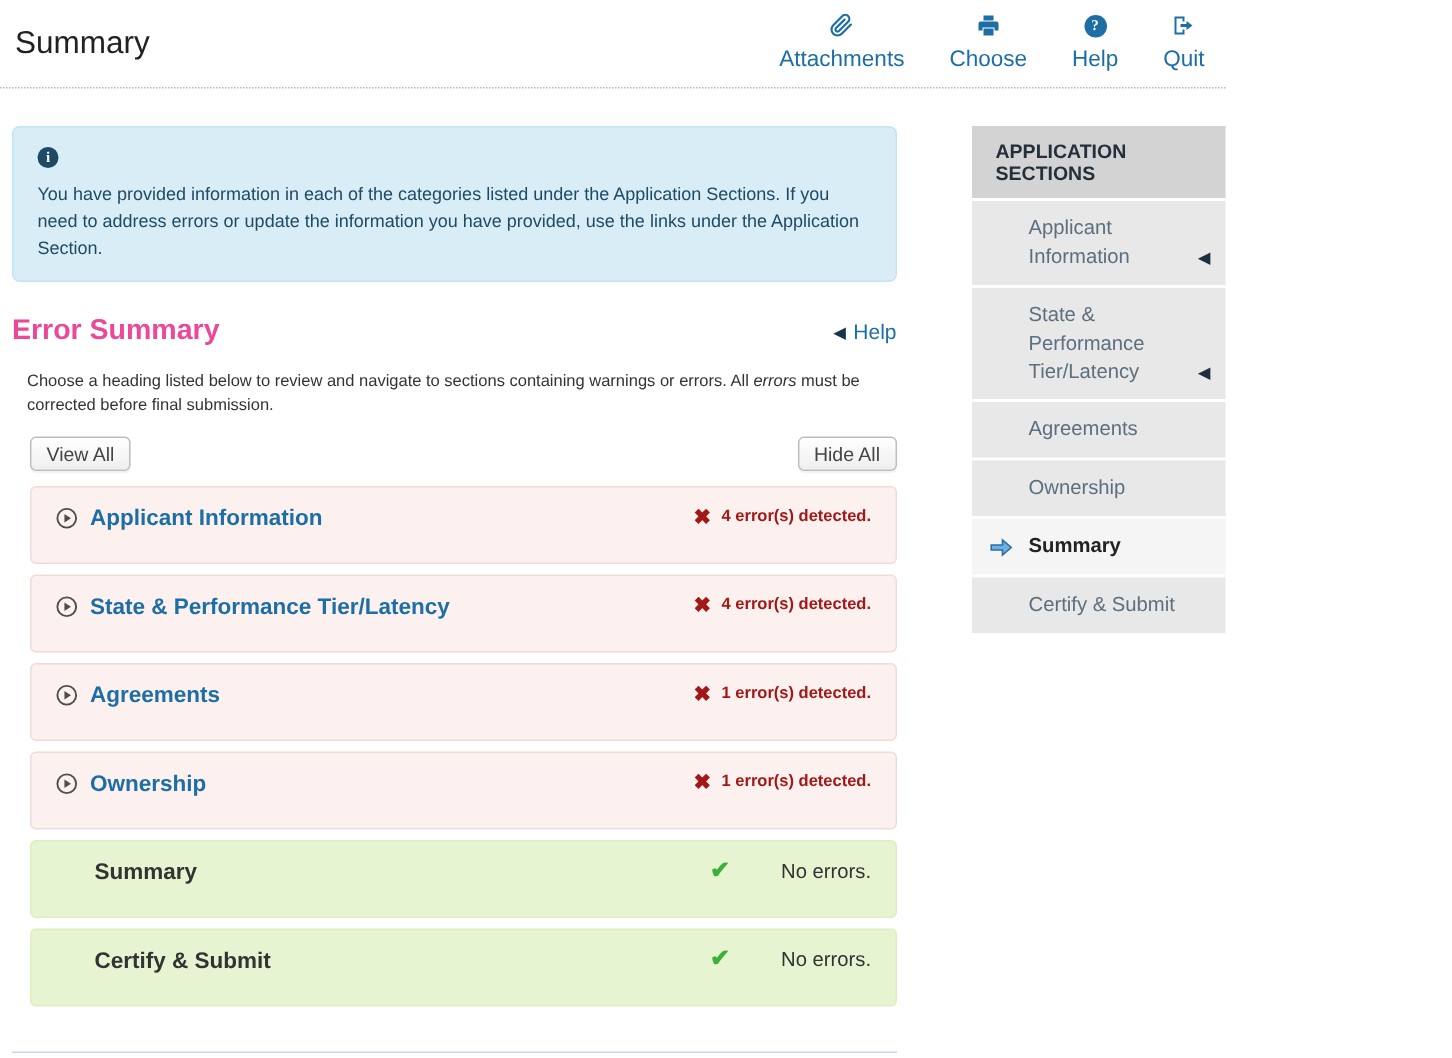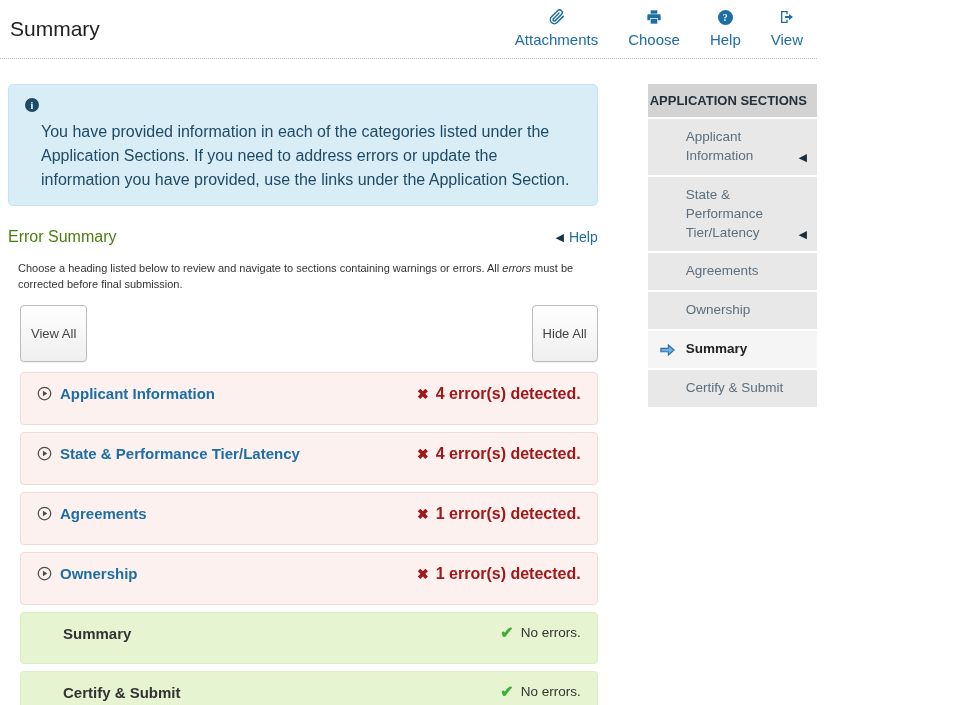--- a/index.html
+++ b/index.html
@@ -23,62 +23,62 @@
   
   .content { display:flex; align-items:flex-start; }
   .main-col { width:707px; margin-left:8px; }
   .side-col { width:203px; margin-left:50px; margin-top:25px; }
 
   
   .alert-info { margin-top:25px; background:#d9edf7; border:1px solid #c3e4f1;
                 border-radius:5px; padding:13px 16px; color:#1e4a66; }
   .alert-title-row { display:flex; align-items:center; gap:7px; font-size:14px; font-weight:bold; }
   .info-glyph { background:#1e4a66; width:14px; height:14px; font-size:10px; flex:0 0 auto; }
-  .alert-body { margin-top:8px; font-size:16px; line-height:1.5; max-width:660px;margin-left:16px; }
+  .alert-body { margin-top:8px; font-size:12px; line-height:1.5; max-width:660px; }
 
   
   .es-head-row { display:flex; align-items:center; justify-content:space-between; margin-top:22px; }
-  .es-heading { font-size:16px; color:#4d7c0f; font-weight:normal; }
+  .es-heading { font-size:19px; color:#ec4899; font-weight:bold; }
   .help-link { display:inline-flex; align-items:center; gap:5px; color:#1c6ea4;
                font-size:14px; text-decoration:none; cursor:pointer; }
   .help-link .tri { color:#16354c; font-size:11px; }
   .es-desc { margin:15px 0 0 10px; font-size:11px; line-height:1.45; color:#333; }
   .es-desc em { font-style:italic; }
   .es-btn-row { display:flex; justify-content:space-between; margin:12px 0 10px 12px; }
   .btn-default { font-family:"Liberation Sans", sans-serif; font-size:13px; color:#444;
                  background:linear-gradient(#ffffff,#efefef); border:1px solid #bdbdbd;
-                 border-radius:4px; padding:20px 10px; cursor:pointer; box-shadow:0 1px 1px rgba(0,0,0,.06); }
+                 border-radius:4px; padding:3px 10px; cursor:pointer; box-shadow:0 1px 1px rgba(0,0,0,.06); }
 
   
   .panels { margin-left:12px; }
   .panel { display:flex; justify-content:space-between; align-items:flex-start;
            border-radius:4px; padding:12px 16px 21px 16px; margin-bottom:7px; min-height:48px; }
   .panel-error { background:#fdf1ef; border:1px solid #f0dbd7; }
   .panel-ok    { background:#e7f4d1; border:1px solid #dcedc0; }
   .panel-left { display:flex; align-items:center; gap:8px; }
   .expand-icon { color:#4d4d4d; display:flex; }
   .panel-link { color:#1c6ea4; font-size:15px; font-weight:bold; text-decoration:none; cursor:pointer; }
   .panel-label-ok { color:#333; font-size:15px; font-weight:bold; margin-left:26px; }
   .panel-status { display:flex; align-items:center; gap:7px; }
   .x-glyph { color:#a21717; font-size:14px; font-weight:bold; line-height:1; }
-  .status-error-text { color:#a21717; font-size:16px; font-weight:bold; }
+  .status-error-text { color:#a21717; font-size:11px; font-weight:bold; }
   .check-glyph { color:#3db039; font-size:16px; font-weight:bold; line-height:1; }
-  .status-ok-text { color:#333; font-size:13.5px; }
+  .status-ok-text { color:#333; font-size:13.5px;margin-left:27px; }
 
   
   .footer-divider { border:none; border-top:1px solid #ccd6e6; margin-top:30px; }
   .footer-row { display:flex; justify-content:space-between; align-items:center; margin-top:15px; }
   .btn-back { font-size:14px; padding:5px 12px; }
   .btn-primary { font-family:"Liberation Sans", sans-serif; font-size:14px; color:#fff;
                  background:#5b93be; border:1px solid #4f88b5; border-radius:4px;
                  padding:6px 14px; cursor:pointer; }
 
   
   .side-header { background:#d3d3d3; color:#23303b; font-size:13px; font-weight:bold;
-                 padding:9px 2px; border-bottom:2px solid #fff; }
+                 padding:9px 16px; border-bottom:2px solid #fff; }
   .side-item { position:relative; display:flex; align-items:flex-end; background:#e8e8e8;
                border-bottom:2px solid #fff; padding:9px 10px 9px 38px; cursor:pointer; }
   .side-item-label { flex:1; color:#5c6f7f; font-size:13.5px; line-height:1.4; }
   .side-item .tri { color:#1d2f3e; font-size:11px; line-height:1.4; margin-left:4px; }
   .side-item-active { background:#f5f5f5; }
   .side-item-active .side-item-label { color:#222; font-weight:bold; }
   .active-arrow { position:absolute; left:11px; top:50%; transform:translateY(-50%); display:flex; }
 </style>
 </head>
 <body>
@@ -110,21 +110,21 @@
         <span class="circle-glyph">?</span>
         <span>Help</span>
       </a>
       <a class="top-link">
         <span class="icon">
           <svg width="16" height="16" viewBox="0 0 24 24" fill="#1c6ea4">
             <path d="M3 3h10v5h-2V5H5v14h6v-3h2v5H3z"></path>
             <path d="M15 7.5l6 4.5-6 4.5v-3H9v-3h6z"></path>
           </svg>
         </span>
-        <span>View</span>
+        <span>Quit</span>
       </a>
     </div>
   </div>
 
   <div class="content">
 
     <div class="main-col">
 
       <div class="alert-info">
         <div class="alert-title-row">

